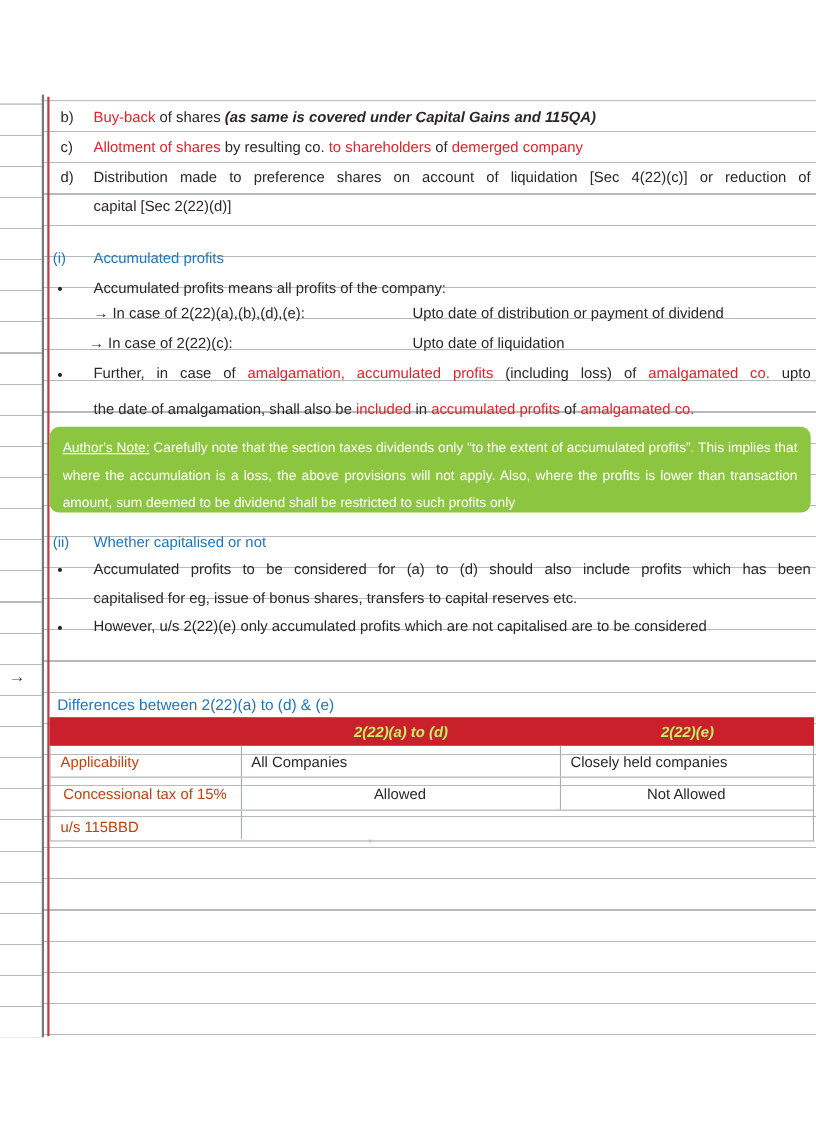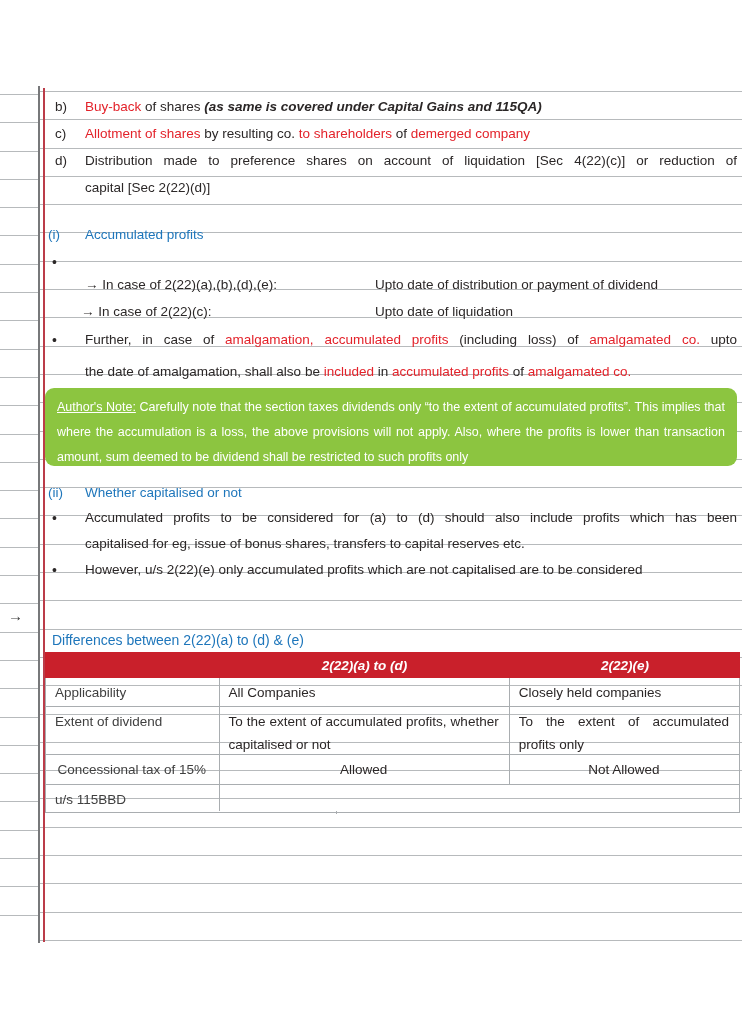--- a/index.html
+++ b/index.html
@@ -18,29 +18,29 @@
   .red{color:#e3222a;}
   .blue{color:#1e76bb;}
   .it{font-style:italic;font-weight:600;}
   .dot{font-size:14px;}
   .note-box{position:absolute;left:45px;top:388px;width:692px;height:78px;background:#8cc540;
     border-radius:9px;box-sizing:border-box;padding:7px 12px 0 12px;color:#ffffff;
     font-size:12.5px;line-height:25px;text-align:justify;}
   .note-label{text-decoration:underline;}
   .marrow{position:absolute;left:8px;top:606px;font-size:15px;color:#3a3a3a;line-height:20px;}
   .tbl{position:absolute;left:45px;top:652px;width:695px;font-size:13.5px;box-sizing:border-box;}
-  .thead{display:flex;background:#c9202b;color:#ffffff;height:26px;align-items:center;
+  .thead{display:flex;background:#c9202b;color:#bef264;height:26px;align-items:center;
     font-style:italic;font-weight:600;}
   .tc1{width:174px;box-sizing:border-box;}
   .tc2{width:291px;box-sizing:border-box;}
   .tc3{width:230px;box-sizing:border-box;}
   .trow{display:flex;border-bottom:1px solid #a9adb0;background:transparent;}
   .tbody{border-left:1px solid #a9adb0;border-right:1px solid #a9adb0;}
   .cell{padding:3px 10px 0 9px;line-height:23px;}
-  .cell-label{color:#404040;border-right:1px solid #a9adb0;}
+  .cell-label{color:#c2410c;border-right:1px solid #a9adb0;}
   .r1{height:28px;} .r2{height:47px;} .r3{height:29px;text-align:center;} .r4{height:27px;flex-direction:column;}
   .cjust{text-align:justify;}
   .cmid{border-right:1px solid #a9adb0;}
   .hcell{text-align:center;}
 </style>
 </head>
 <body>
 
 <div class="sheet">
 
@@ -56,20 +56,21 @@
   <div class="t" style="left:85px;top:124px"><span class="red">Allotment of shares</span><span> by resulting co. </span><span class="red">to shareholders</span><span> of </span><span class="red">demerged company</span></div>
 
   <div class="t" style="left:55px;top:151px">d)</div>
   <div class="t jfull" style="left:85px;top:151px">Distribution made to preference shares on account of liquidation [Sec 4(22)(c)] or reduction of</div>
   <div class="t" style="left:85px;top:178px">capital [Sec 2(22)(d)]</div>
 
   <div class="t blue" style="left:48px;top:225px">(i)</div>
   <div class="t blue" style="left:85px;top:225px">Accumulated profits</div>
 
   <div class="t dot" style="left:52px;top:252px">•</div>
+  <div class="t" style="left:85px;top:252px">Accumulated profits means all profits of the company:</div>
 
   <div class="t" style="left:85px;top:275px">→ In case of 2(22)(a),(b),(d),(e):</div>
   <div class="t" style="left:375px;top:275px">Upto date of distribution or payment of dividend</div>
 
   <div class="t" style="left:81px;top:302px">→ In case of 2(22)(c):</div>
   <div class="t" style="left:375px;top:302px">Upto date of liquidation</div>
 
   <div class="t dot" style="left:52px;top:330px">•</div>
   <div class="t jfull" style="left:85px;top:330px"><span>Further, in case of </span><span class="red">amalgamation, accumulated profits</span><span> (including loss) of </span><span class="red">amalgamated co.</span><span> upto</span></div>
   <div class="t" style="left:85px;top:362px"><span>the date of amalgamation, shall also be </span><span class="red">included</span><span> in </span><span class="red">accumulated profits</span><span> of </span><span class="red">amalgamated co.</span></div>
@@ -95,25 +96,20 @@
       <div class="tc1"></div>
       <div class="tc2 hcell">2(22)(a) to (d)</div>
       <div class="tc3 hcell">2(22)(e)</div>
     </div>
     <div class="tbody">
       <div class="trow r1">
         <div class="tc1 cell cell-label">Applicability</div>
         <div class="tc2 cell cmid">All Companies</div>
         <div class="tc3 cell">Closely held companies</div>
       </div>
-      <div class="trow r2">
-        <div class="tc1 cell cell-label">Extent of dividend</div>
-        <div class="tc2 cell cmid cjust">To the extent of accumulated profits, whether capitalised or not</div>
-        <div class="tc3 cell cjust">To the extent of accumulated profits only</div>
-      </div>
       <div class="trow r3">
         <div class="tc1 cell cell-label">Concessional tax of 15%</div>
         <div class="tc2 cell cmid">Allowed</div>
         <div class="tc3 cell">Not Allowed</div>
       </div>
       <div class="trow r4">
         <div class="tc1 cell cell-label">u/s 115BBD</div>
         <div class="tc2 cell cmid"></div>
         <div class="tc3 cell"></div>
       </div>

